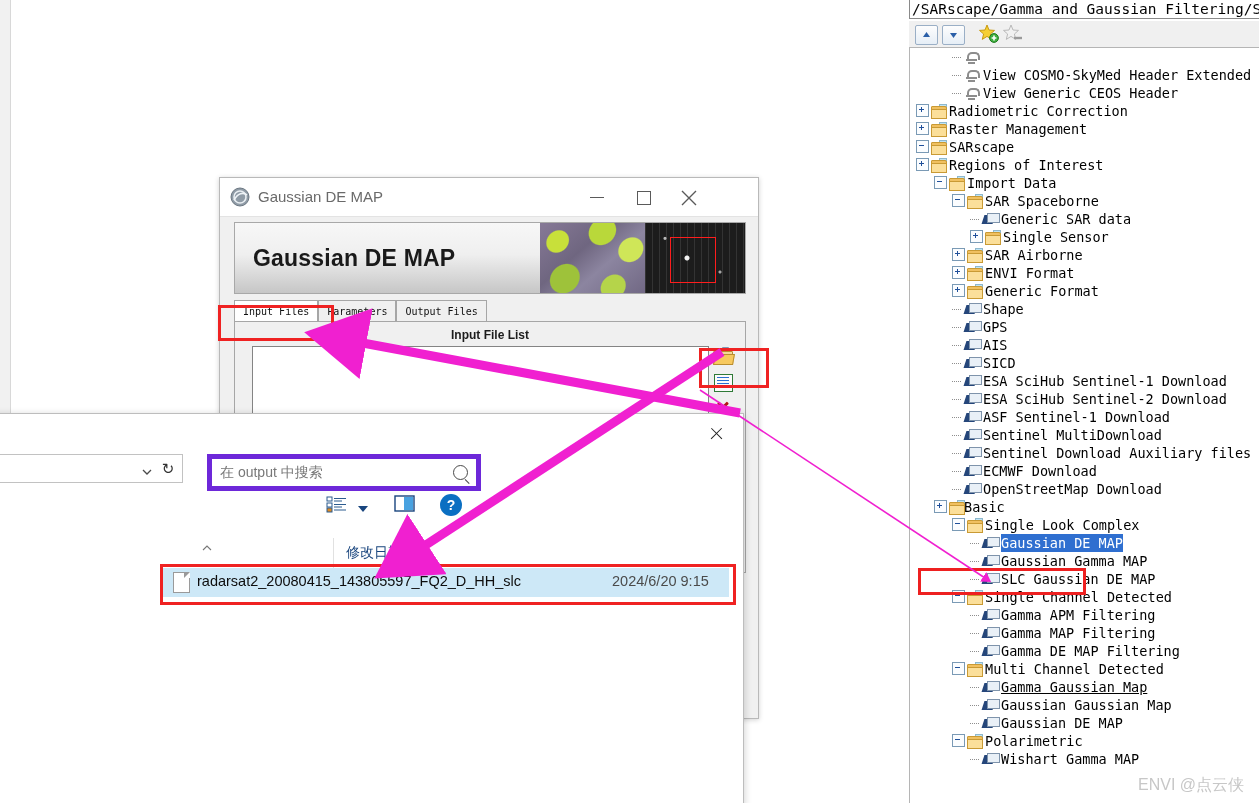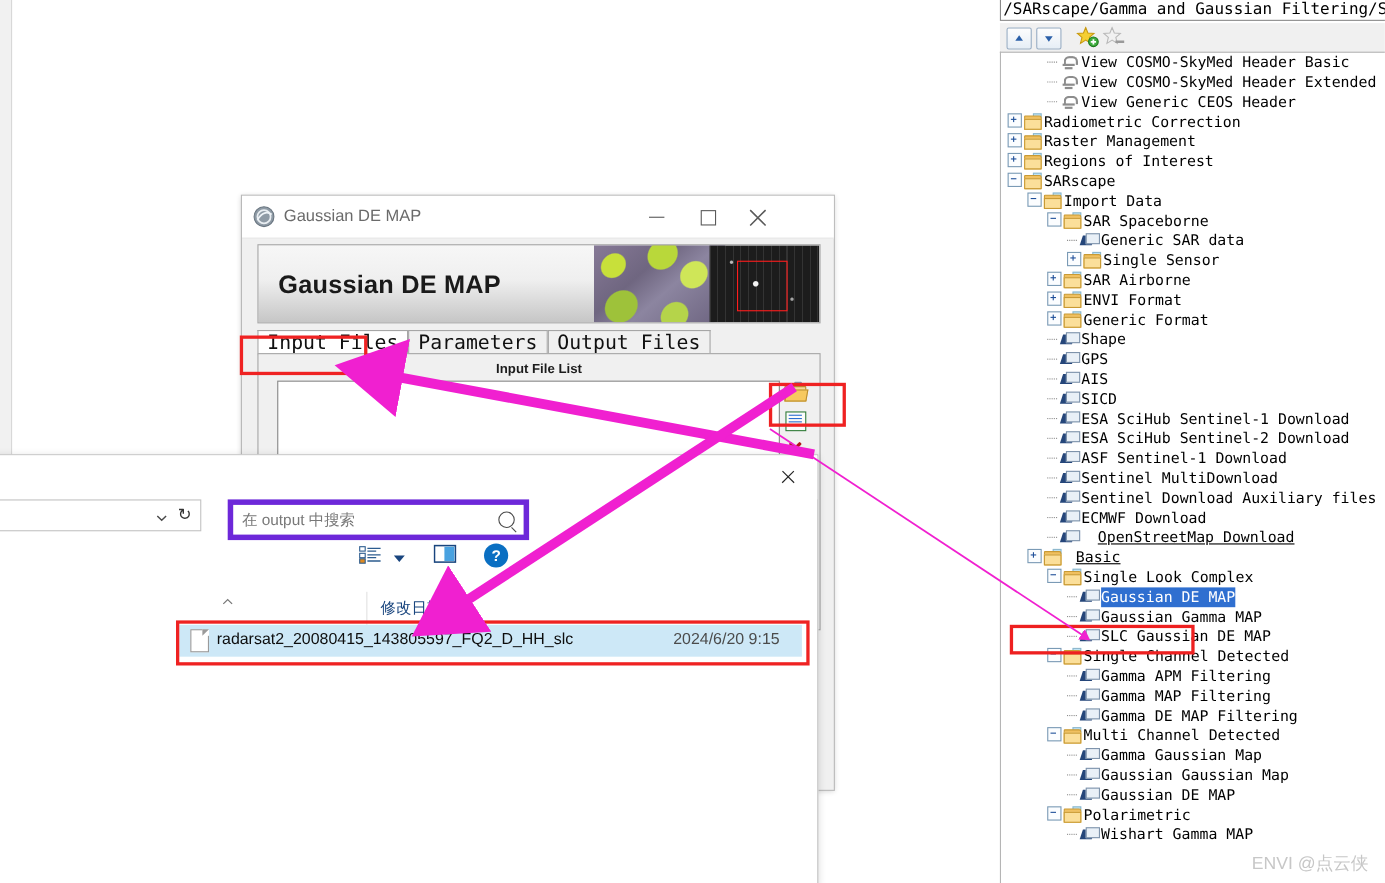--- a/index.html
+++ b/index.html
@@ -85,21 +85,21 @@
   .banner-img .sar{position:absolute;left:105px;top:0;width:100px;height:70px;
     background:
       repeating-linear-gradient(90deg, rgba(255,255,255,.10) 0 1px, transparent 1px 7px),
       radial-gradient(circle at 42% 50%, #f2f2f2 0 2px, transparent 3px),
       radial-gradient(circle at 20% 22%, #b9b9b9 0 1px, transparent 2px),
       radial-gradient(circle at 75% 70%, #a5a5a5 0 1px, transparent 2px),
       #1c1c1c;}
   .banner-img .sarbox{position:absolute;left:130px;top:14px;width:44px;height:44px;border:1px solid #ff1d1d;}
   .gtabs{position:absolute;left:14px;top:122px;height:22px;}
   .gtab{float:left;height:22px;line-height:22px;padding:0 8px;border:1px solid #a6a6a6;border-bottom:none;
-    background:#f0f0f0;font-family:"DejaVu Sans Mono","Liberation Mono",monospace;font-size:18px;color:#101010;}
+    background:#f0f0f0;font-family:"DejaVu Sans Mono","Liberation Mono",monospace;font-size:10px;color:#101010;}
   .gtab.active{background:#ffffff;}
   .gpanel{position:absolute;left:14px;top:143px;width:510px;height:250px;background:#f0f0f0;border:1px solid #a6a6a6;}
   .gpanel .caption{position:absolute;left:0;right:0;top:6px;text-align:center;font-size:12px;color:#1c1c1c;font-weight:bold;}
   .glist{position:absolute;left:17px;top:24px;width:455px;height:72px;background:#ffffff;border:1px solid #848484;}
   .gside{position:absolute;right:6px;top:22px;width:30px;}
   .gside .sbtn{width:28px;height:24px;position:relative;margin-bottom:2px;}
   
   .ic-openfolder{position:absolute;left:4px;top:4px;width:20px;height:16px;}
   .ic-openfolder .of-b{position:absolute;left:0;top:3px;width:18px;height:12px;background:#f3d89a;border:1px solid #b98d30;border-radius:1px;}
   .ic-openfolder .of-f{position:absolute;left:1px;top:6px;width:18px;height:9px;background:#f7c95f;border:1px solid #b98d30;transform:skewX(-10deg);}
@@ -177,56 +177,56 @@
     <div class="tb-star" style="left:93px;">
       <svg width="22" height="20" viewBox="0 0 22 20">
         <path d="M9 1 L11 6 L16.5 6.4 L12.4 10 L13.7 15.4 L9 12.4 L4.3 15.4 L5.6 10 L1.5 6.4 L7 6 Z" fill="#f1f1f1" stroke="#b9b9b9" stroke-width="1"></path>
         <path d="M12 14 h8" stroke="#9a9a9a" stroke-width="2.4"></path>
       </svg>
     </div>
   </div>
 
   <div class="tree-body">
     <div id="tree-rows">
-        <div class="tnode" style="padding-left: 42px;"><span class="dotlead"></span><span class="glyph ic-stamp"><span class="s-a"></span><span class="s-b"></span><span class="s-c"></span></span><span class="lbl" style="margin-left: 3px;">View COSMO-SkyMed Header Basic</span></div>
+        <div class="tnode" style="padding-left: 42px;"><span class="dotlead"></span><span class="glyph ic-stamp"><span class="s-a"></span><span class="s-b"></span><span class="s-c"></span></span></div>
         <div class="tnode" style="padding-left: 42px;"><span class="dotlead"></span><span class="glyph ic-stamp"><span class="s-a"></span><span class="s-b"></span><span class="s-c"></span></span><span class="lbl" style="margin-left: 3px;">View COSMO-SkyMed Header Extended</span></div>
         <div class="tnode" style="padding-left: 42px;"><span class="dotlead"></span><span class="glyph ic-stamp"><span class="s-a"></span><span class="s-b"></span><span class="s-c"></span></span><span class="lbl" style="margin-left: 3px;">View Generic CEOS Header</span></div>
         <div class="tnode" style="padding-left: 6px;"><span class="expander plus"></span><span class="glyph ic-folder"><span class="f-tab"></span><span class="f-back"></span><span class="f-front"></span></span><span class="lbl" style="margin-left: 3px;">Radiometric Correction</span></div>
         <div class="tnode" style="padding-left: 6px;"><span class="expander plus"></span><span class="glyph ic-folder"><span class="f-tab"></span><span class="f-back"></span><span class="f-front"></span></span><span class="lbl" style="margin-left: 3px;">Raster Management</span></div>
+        <div class="tnode" style="padding-left: 6px;"><span class="expander"></span><span class="glyph ic-folder"><span class="f-tab"></span><span class="f-back"></span><span class="f-front"></span></span><span class="lbl" style="margin-left: 3px;">SARscape</span></div>
         <div class="tnode" style="padding-left: 6px;"><span class="expander plus"></span><span class="glyph ic-folder"><span class="f-tab"></span><span class="f-back"></span><span class="f-front"></span></span><span class="lbl" style="margin-left: 3px;">Regions of Interest</span></div>
-        <div class="tnode" style="padding-left: 6px;"><span class="expander"></span><span class="glyph ic-folder"><span class="f-tab"></span><span class="f-back"></span><span class="f-front"></span></span><span class="lbl" style="margin-left: 3px;">SARscape</span></div>
         <div class="tnode" style="padding-left: 24px;"><span class="expander"></span><span class="glyph ic-folder"><span class="f-tab"></span><span class="f-back"></span><span class="f-front"></span></span><span class="lbl" style="margin-left: 3px;">Import Data</span></div>
         <div class="tnode" style="padding-left: 42px;"><span class="expander"></span><span class="glyph ic-folder"><span class="f-tab"></span><span class="f-back"></span><span class="f-front"></span></span><span class="lbl" style="margin-left: 3px;">SAR Spaceborne</span></div>
         <div class="tnode" style="padding-left: 60px;"><span class="dotlead"></span><span class="glyph ic-leaf"><span class="l-a"></span><span class="l-b"></span></span><span class="lbl" style="margin-left: 3px;">Generic SAR data</span></div>
         <div class="tnode" style="padding-left: 60px; text-decoration: underline;"><span class="expander plus"></span><span class="glyph ic-folder"><span class="f-tab"></span><span class="f-back"></span><span class="f-front"></span></span><span class="lbl" style="margin-left: 3px;">Single Sensor</span></div>
         <div class="tnode" style="padding-left: 42px;"><span class="expander plus"></span><span class="glyph ic-folder"><span class="f-tab"></span><span class="f-back"></span><span class="f-front"></span></span><span class="lbl" style="margin-left: 3px;">SAR Airborne</span></div>
         <div class="tnode" style="padding-left: 42px;"><span class="expander plus"></span><span class="glyph ic-folder"><span class="f-tab"></span><span class="f-back"></span><span class="f-front"></span></span><span class="lbl" style="margin-left: 3px;">ENVI Format</span></div>
         <div class="tnode" style="padding-left: 42px;"><span class="expander plus"></span><span class="glyph ic-folder"><span class="f-tab"></span><span class="f-back"></span><span class="f-front"></span></span><span class="lbl" style="margin-left: 3px;">Generic Format</span></div>
         <div class="tnode" style="padding-left: 42px;"><span class="dotlead"></span><span class="glyph ic-leaf"><span class="l-a"></span><span class="l-b"></span></span><span class="lbl" style="margin-left: 3px;">Shape</span></div>
         <div class="tnode" style="padding-left: 42px;"><span class="dotlead"></span><span class="glyph ic-leaf"><span class="l-a"></span><span class="l-b"></span></span><span class="lbl" style="margin-left: 3px;">GPS</span></div>
         <div class="tnode" style="padding-left: 42px;"><span class="dotlead"></span><span class="glyph ic-leaf"><span class="l-a"></span><span class="l-b"></span></span><span class="lbl" style="margin-left: 3px;">AIS</span></div>
         <div class="tnode" style="padding-left: 42px;"><span class="dotlead"></span><span class="glyph ic-leaf"><span class="l-a"></span><span class="l-b"></span></span><span class="lbl" style="margin-left: 3px;">SICD</span></div>
         <div class="tnode" style="padding-left: 42px;"><span class="dotlead"></span><span class="glyph ic-leaf"><span class="l-a"></span><span class="l-b"></span></span><span class="lbl" style="margin-left: 3px;">ESA SciHub Sentinel-1 Download</span></div>
         <div class="tnode" style="padding-left: 42px;"><span class="dotlead"></span><span class="glyph ic-leaf"><span class="l-a"></span><span class="l-b"></span></span><span class="lbl" style="margin-left: 3px;">ESA SciHub Sentinel-2 Download</span></div>
         <div class="tnode" style="padding-left: 42px;"><span class="dotlead"></span><span class="glyph ic-leaf"><span class="l-a"></span><span class="l-b"></span></span><span class="lbl" style="margin-left: 3px;">ASF Sentinel-1 Download</span></div>
         <div class="tnode" style="padding-left: 42px;"><span class="dotlead"></span><span class="glyph ic-leaf"><span class="l-a"></span><span class="l-b"></span></span><span class="lbl" style="margin-left: 3px;">Sentinel MultiDownload</span></div>
         <div class="tnode" style="padding-left: 42px;"><span class="dotlead"></span><span class="glyph ic-leaf"><span class="l-a"></span><span class="l-b"></span></span><span class="lbl" style="margin-left: 3px;">Sentinel Download Auxiliary files</span></div>
         <div class="tnode" style="padding-left: 42px;"><span class="dotlead"></span><span class="glyph ic-leaf"><span class="l-a"></span><span class="l-b"></span></span><span class="lbl" style="margin-left: 3px;">ECMWF Download</span></div>
-        <div class="tnode" style="padding-left: 42px;"><span class="dotlead"></span><span class="glyph ic-leaf"><span class="l-a"></span><span class="l-b"></span></span><span class="lbl" style="margin-left: 18px; text-decoration: underline;">OpenStreetMap Download</span></div>
-        <div class="tnode" style="padding-left: 24px;"><span class="expander plus"></span><span class="glyph ic-folder"><span class="f-tab"></span><span class="f-back"></span><span class="f-front"></span></span><span class="lbl" style="margin-left: 14px; text-decoration: underline;">Basic</span></div>
+        <div class="tnode" style="padding-left: 42px;"><span class="dotlead"></span><span class="glyph ic-leaf"><span class="l-a"></span><span class="l-b"></span></span><span class="lbl" style="margin-left: 3px;">OpenStreetMap Download</span></div>
+        <div class="tnode" style="padding-left: 24px;"><span class="expander plus"></span><span class="glyph ic-folder"><span class="f-tab"></span><span class="f-back"></span><span class="f-front"></span></span><span class="lbl" style="margin-left: 0;">Basic</span></div>
         <div class="tnode" style="padding-left: 42px;"><span class="expander"></span><span class="glyph ic-folder"><span class="f-tab"></span><span class="f-back"></span><span class="f-front"></span></span><span class="lbl" style="margin-left: 3px;">Single Look Complex</span></div>
         <div class="tnode sel" style="padding-left: 60px;"><span class="dotlead"></span><span class="glyph ic-leaf"><span class="l-a"></span><span class="l-b"></span></span><span class="lbl" style="margin-left: 3px;">Gaussian DE MAP</span></div>
         <div class="tnode" style="padding-left: 60px;"><span class="dotlead"></span><span class="glyph ic-leaf"><span class="l-a"></span><span class="l-b"></span></span><span class="lbl" style="margin-left: 3px;">Gaussian Gamma MAP</span></div>
         <div class="tnode" style="padding-left: 60px;"><span class="dotlead"></span><span class="glyph ic-leaf"><span class="l-a"></span><span class="l-b"></span></span><span class="lbl" style="margin-left: 3px;">SLC Gaussian DE MAP</span></div>
         <div class="tnode" style="padding-left: 42px;"><span class="expander"></span><span class="glyph ic-folder"><span class="f-tab"></span><span class="f-back"></span><span class="f-front"></span></span><span class="lbl" style="margin-left: 3px;">Single Channel Detected</span></div>
         <div class="tnode" style="padding-left: 60px;"><span class="dotlead"></span><span class="glyph ic-leaf"><span class="l-a"></span><span class="l-b"></span></span><span class="lbl" style="margin-left: 3px;">Gamma APM Filtering</span></div>
         <div class="tnode" style="padding-left: 60px;"><span class="dotlead"></span><span class="glyph ic-leaf"><span class="l-a"></span><span class="l-b"></span></span><span class="lbl" style="margin-left: 3px;">Gamma MAP Filtering</span></div>
         <div class="tnode" style="padding-left: 60px;"><span class="dotlead"></span><span class="glyph ic-leaf"><span class="l-a"></span><span class="l-b"></span></span><span class="lbl" style="margin-left: 3px;">Gamma DE MAP Filtering</span></div>
         <div class="tnode" style="padding-left: 42px;"><span class="expander"></span><span class="glyph ic-folder"><span class="f-tab"></span><span class="f-back"></span><span class="f-front"></span></span><span class="lbl" style="margin-left: 3px;">Multi Channel Detected</span></div>
-        <div class="tnode" style="padding-left: 60px;"><span class="dotlead"></span><span class="glyph ic-leaf"><span class="l-a"></span><span class="l-b"></span></span><span class="lbl" style="margin-left: 3px;">Gamma Gaussian Map</span></div>
+        <div class="tnode" style="padding-left: 60px;"><span class="dotlead"></span><span class="glyph ic-leaf"><span class="l-a"></span><span class="l-b"></span></span><span class="lbl" style="margin-left: 3px; text-decoration: underline;">Gamma Gaussian Map</span></div>
         <div class="tnode" style="padding-left: 60px;"><span class="dotlead"></span><span class="glyph ic-leaf"><span class="l-a"></span><span class="l-b"></span></span><span class="lbl" style="margin-left: 3px;">Gaussian Gaussian Map</span></div>
         <div class="tnode" style="padding-left: 60px;"><span class="dotlead"></span><span class="glyph ic-leaf"><span class="l-a"></span><span class="l-b"></span></span><span class="lbl" style="margin-left: 3px;">Gaussian DE MAP</span></div>
         <div class="tnode" style="padding-left: 42px;"><span class="expander"></span><span class="glyph ic-folder"><span class="f-tab"></span><span class="f-back"></span><span class="f-front"></span></span><span class="lbl" style="margin-left: 3px;">Polarimetric</span></div>
         <div class="tnode" style="padding-left: 60px;"><span class="dotlead"></span><span class="glyph ic-leaf"><span class="l-a"></span><span class="l-b"></span></span><span class="lbl" style="margin-left: 3px;">Wishart Gamma MAP</span></div>
         <div class="sel-box" style="left: 8px; top: 520px; width: 162px; height: 21px; position: absolute;"></div>
       </div>
   </div>
 </div>
 
 <div class="gdlg">

